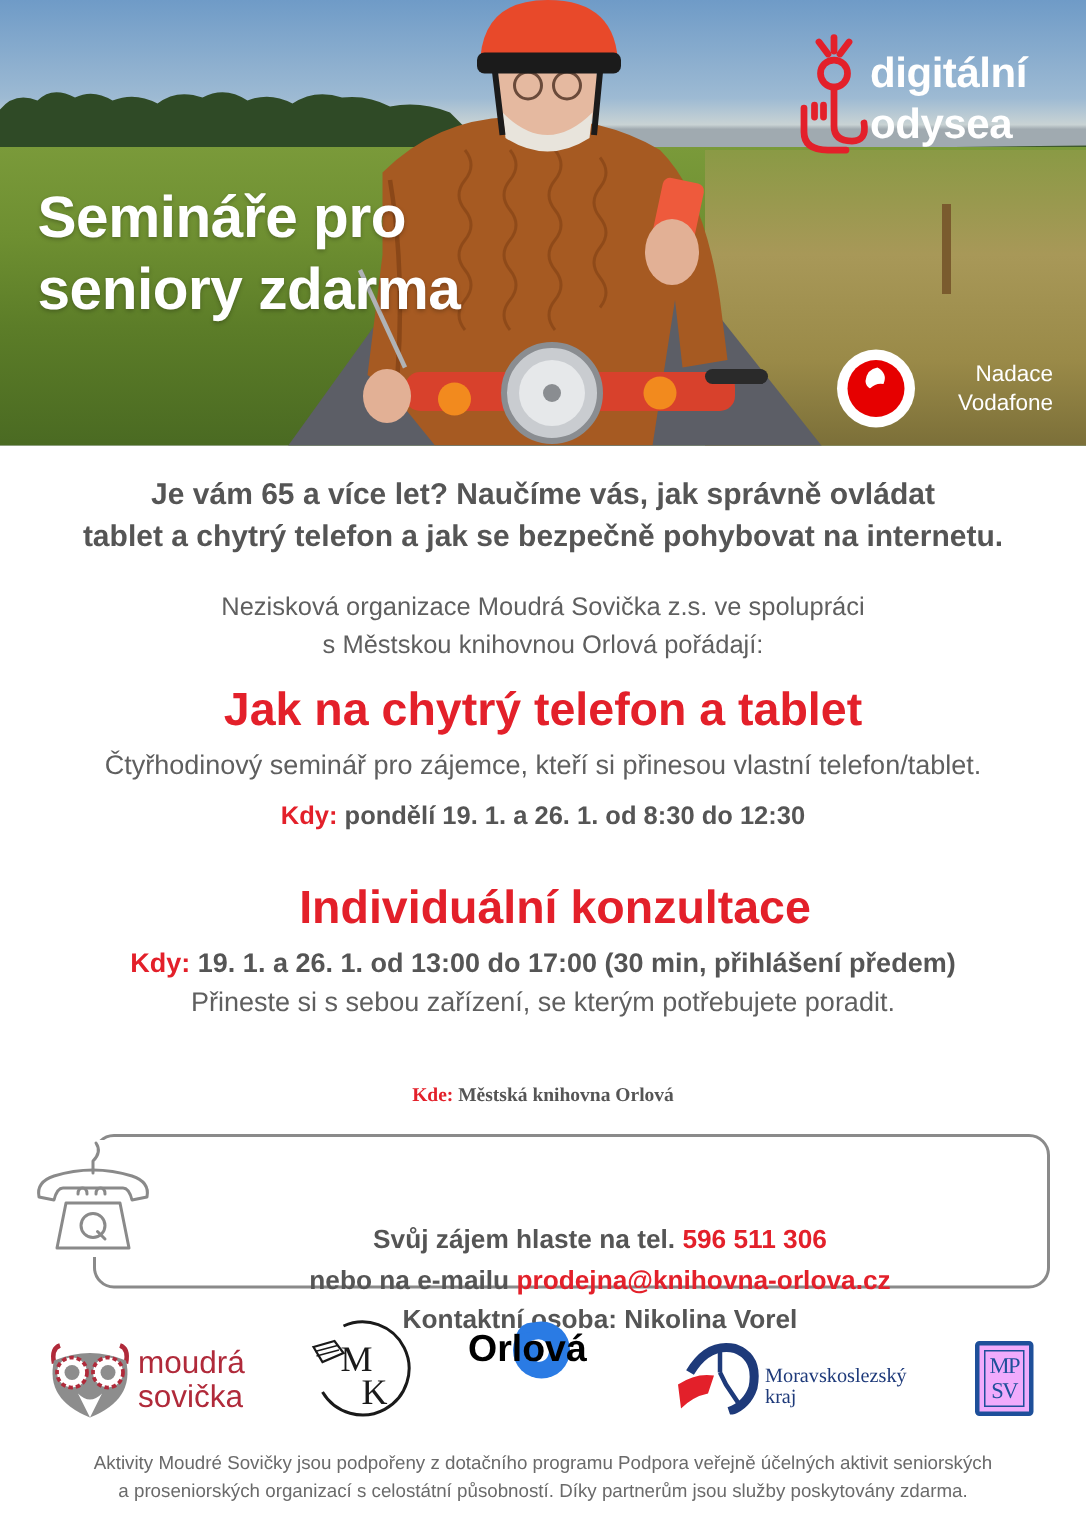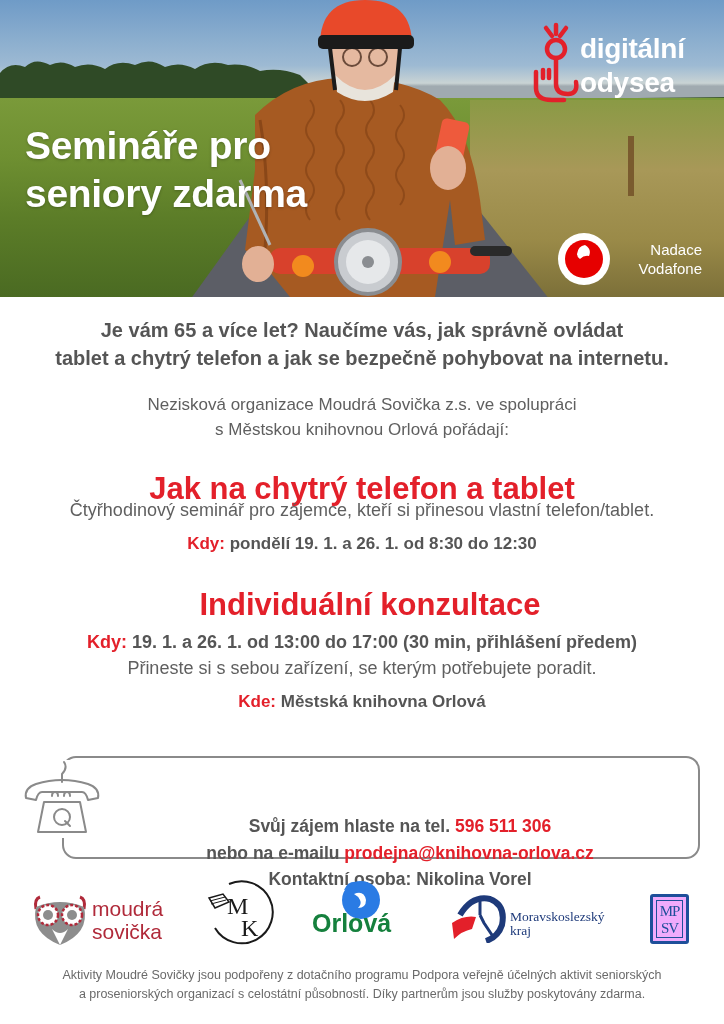--- a/index.html
+++ b/index.html
@@ -27,42 +27,42 @@
     font-size: 28px; line-height: 34px; letter-spacing: -0.3px; }
 
   .vf-logo { position: absolute; left: 558px; top: 233px; width: 52px; height: 52px; border-radius: 50%; background: #ffffff; }
   .vf-text { position: absolute; left: 626px; top: 240px; color: #ffffff; font-weight: 400; font-size: 15px; line-height: 19px; text-align: right; width: 76px; }
 
   
   .center { position: absolute; left: 0; width: 724px; text-align: center; }
   .lead { top: 316px; font-weight: 700; font-size: 20px; line-height: 28px; color: #555555; }
   .org { top: 392px; font-size: 17px; line-height: 25px; color: #5f5f5f; }
   .h-red { color: #e3202a; font-weight: 700; }
-  .seminar-title { top: 453px; font-size: 31px; line-height: 40px; margin-top: 16px; }
+  .seminar-title { top: 453px; font-size: 31px; line-height: 40px; }
   .seminar-desc { top: 497px; font-size: 18px; line-height: 26px; color: #5f5f5f; }
   .when { font-weight: 700; font-size: 17px; line-height: 24px; color: #555555; }
   .when1 { top: 532px; }
   .consult-title { top: 585px; font-size: 31px; line-height: 40px; padding-left: 16px; }
   .when2 { top: 630px; font-size: 18px; }
   .consult-desc { top: 655px; font-size: 18px; line-height: 26px; color: #5f5f5f; }
-  .where { top: 690px; font-weight: 700; font-size: 17px; line-height: 24px; }
+  .where { top: 718px; font-weight: 700; font-size: 13px; line-height: 24px; font-family: Liberation Serif, serif; }
 
   .contact-box { position: absolute; left: 62px; top: 756px; width: 638px; height: 103px;
     border: 2px solid #8a8a8a; border-radius: 14px; background: #ffffff; }
   .contact-lines { position: absolute; left: 110px; top: 766px; width: 580px; text-align: center;
     font-weight: 700; font-size: 17.5px; line-height: 26.5px; color: #555555; margin-top: 47px; }
   .phone-icon { position: absolute; left: 22px; top: 760px; width: 80px; height: 78px; background: #ffffff; }
 
   
   .logo { position: absolute; }
   .owl { left: 30px; top: 893px; width: 60px; height: 54px; }
   .owl-text { position: absolute; left: 92px; top: 897px; color: #b02a3a; font-size: 21px; line-height: 23px; }
   .mk { left: 207px; top: 880px; width: 70px; height: 66px; }
   .orlova-mark { left: 340px; top: 878px; width: 42px; height: 42px; }
-  .orlova-text { position: absolute; left: 312px; top: 908px; color: #15803d; font-weight: 700; font-size: 25px; line-height: 30px; }
+  .orlova-text { position: absolute; left: 312px; top: 884px; color: #000000; font-weight: 700; font-size: 25px; line-height: 30px; }
   .msk-mark { left: 450px; top: 893px; width: 58px; height: 50px; }
   .msk-text { position: absolute; left: 510px; top: 910px; color: #1e3a7a; font-size: 13.5px; line-height: 14px; font-family: Liberation Serif, serif; }
   .mpsv { position: absolute; left: 650px; top: 894px; width: 39px; height: 50px; border: 3px solid #1e4f9a; border-radius: 3px; background: #f0abfc; }
   .mpsv-inner { position: absolute; left: 3px; top: 3px; right: 3px; bottom: 3px; border: 1.5px solid #1e4f9a; text-align: center;
     font-family: "Liberation Serif", serif; color: #1e4f9a; font-size: 15px; line-height: 17px; letter-spacing: -1px; padding-top: 2px; }
 
   .footer { top: 966px; font-size: 12.5px; line-height: 19px; color: #6a6a6a; }
 </style>
 </head>
 <body>

